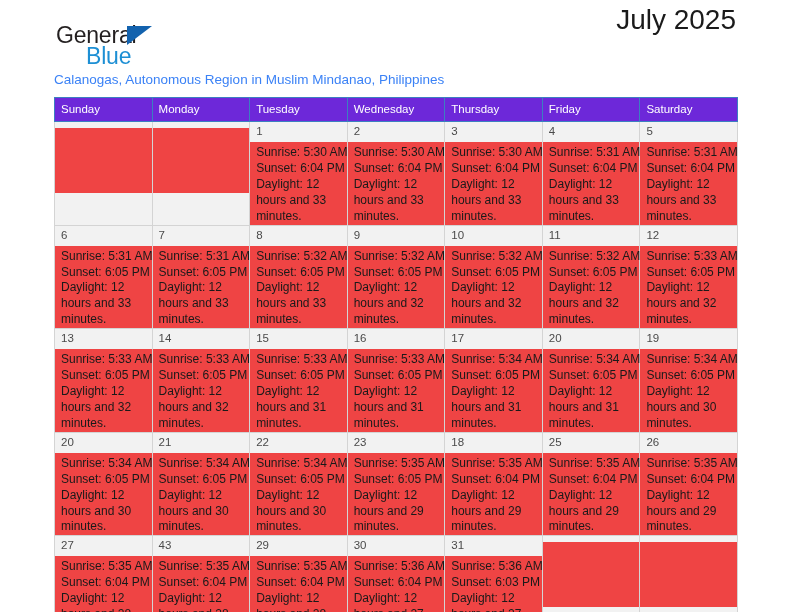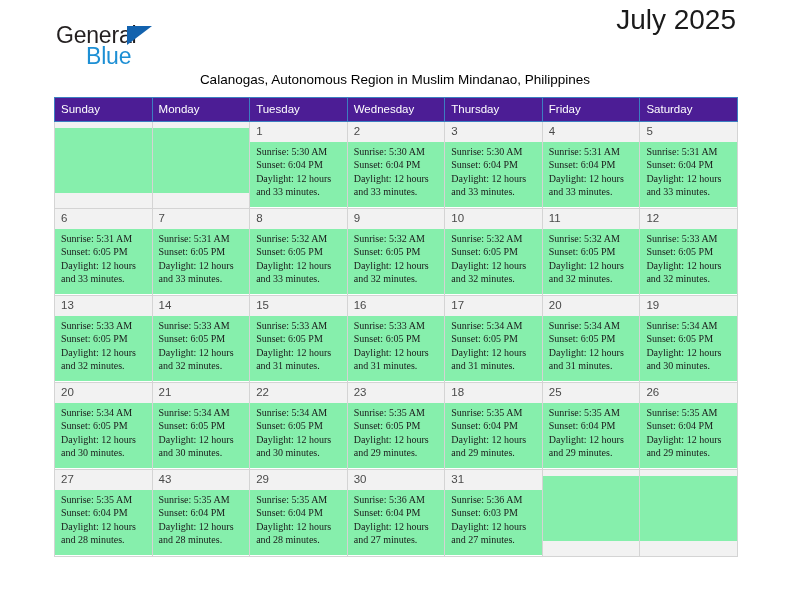--- a/index.html
+++ b/index.html
@@ -68,35 +68,35 @@
   }
   .month-title {
     margin-top: 6px;
     margin-right: 2px;
     font-size: 28px;
     font-weight: normal;
     color: #1a1a1a;
     line-height: 1;
   }
   .subtitle {
-    text-align: center;
+    text-align: left;
     font-size: 13.5px;
-    color: #000000;
+    color: #3b82f6;
     margin: 0 2px 9px 0;
     line-height: 1.2;
   }
 
   
   table.calendar {
     width: 100%;
     border-collapse: collapse;
     table-layout: fixed;
   }
   table.calendar th {
-    background: #4c1d95;
+    background: #6d28d9;
     color: #ffffff;
     font-weight: normal;
     font-size: 11.5px;
     text-align: left;
     padding: 5px 0 6px 6px;
     border: 1px solid #3c7fc1;
   }
   table.calendar td {
     vertical-align: top;
     border: 1px solid #d4d4d4;
@@ -109,26 +109,25 @@
   .daynum {
     display: block;
     font-size: 11.5px;
     color: #4a4a4a;
     padding: 3px 0 3px 6px;
     background: #f2f2f2;
     line-height: 1.2;
   }
   .cell-body {
     padding: 3px 5px 0 6px;
-    font-size: 10px;
+    font-size: 12px;
     line-height: 1.33;
     color: #1a1a1a;
-    background: #86efac;
+    background: #ef4444;
     min-height: 62px;
-    font-family: Liberation Serif, serif;
   }
   .cell-body div { white-space: nowrap; }
   .daylight-line { white-space: normal !important; }
 </style>
 </head>
 <body>
 
 <div class="page">
 
   <div class="header">

